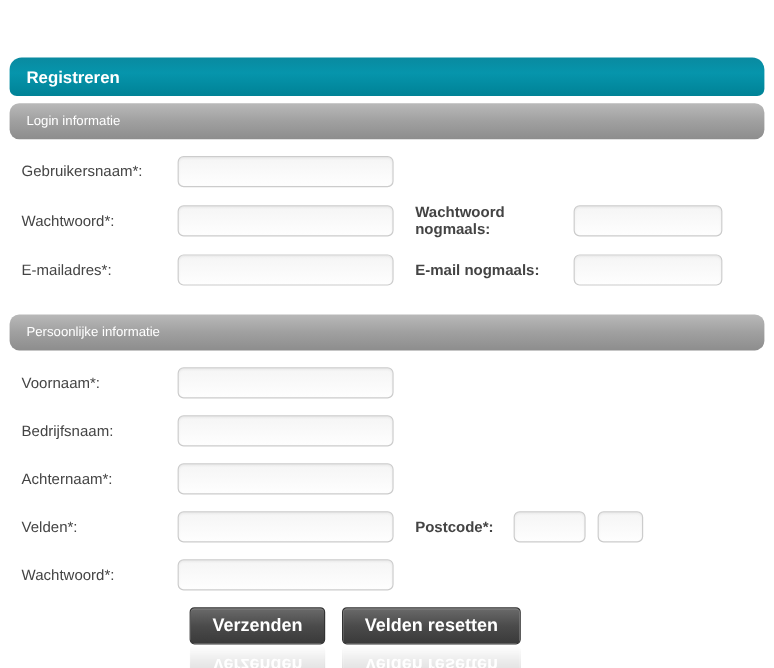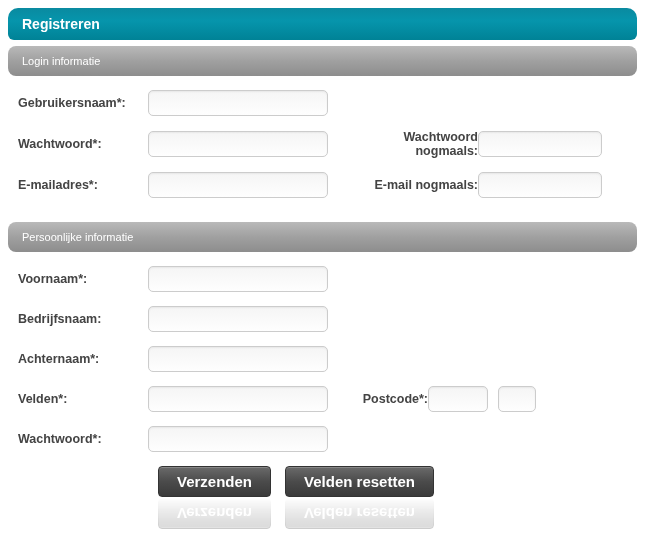--- a/index.html
+++ b/index.html
@@ -12,51 +12,51 @@
     background: #fff;
     width: 645px;
   }
   .panel-header {
     background: linear-gradient(to bottom, #0a8aa0 0%, #0695ac 40%, #008296 100%);
     color: #fff;
     font-weight: bold;
     padding: 8px 14px;
     border-radius: 10px 10px 6px 6px;
     font-size: 14px;
+    margin-top: 40px;
   }
   .section-header {
     background: linear-gradient(to bottom, #b9b9b9 0%, #a0a0a0 50%, #8d8d8d 100%);
     color: #fff;
     font-weight: normal;
     padding: 9px 14px;
     border-radius: 8px;
     font-size: 11px;
     margin-top: 6px;
   }
   .form-body {
     padding: 14px 10px 4px 10px;
   }
   .row {
     display: flex;
     align-items: center;
     margin-bottom: 14px;
   }
   .label {
     width: 130px;
-    font-weight: bold;
+    font-weight: normal;
     color: #444;
     font-size: 12.5px;
   }
   .label2 {
     width: 150px;
     font-weight: bold;
     color: #444;
     font-size: 12.5px;
     padding-left: 18px;
-    text-align: right;
   }
   input.text {
     height: 26px;
     border: 1px solid #ccc;
     border-radius: 5px;
     background: linear-gradient(to bottom, #f5f5f5, #fefefe);
     box-shadow: inset 0 1px 2px rgba(0,0,0,0.06);
     padding: 2px 6px;
     font-size: 13px;
   }

